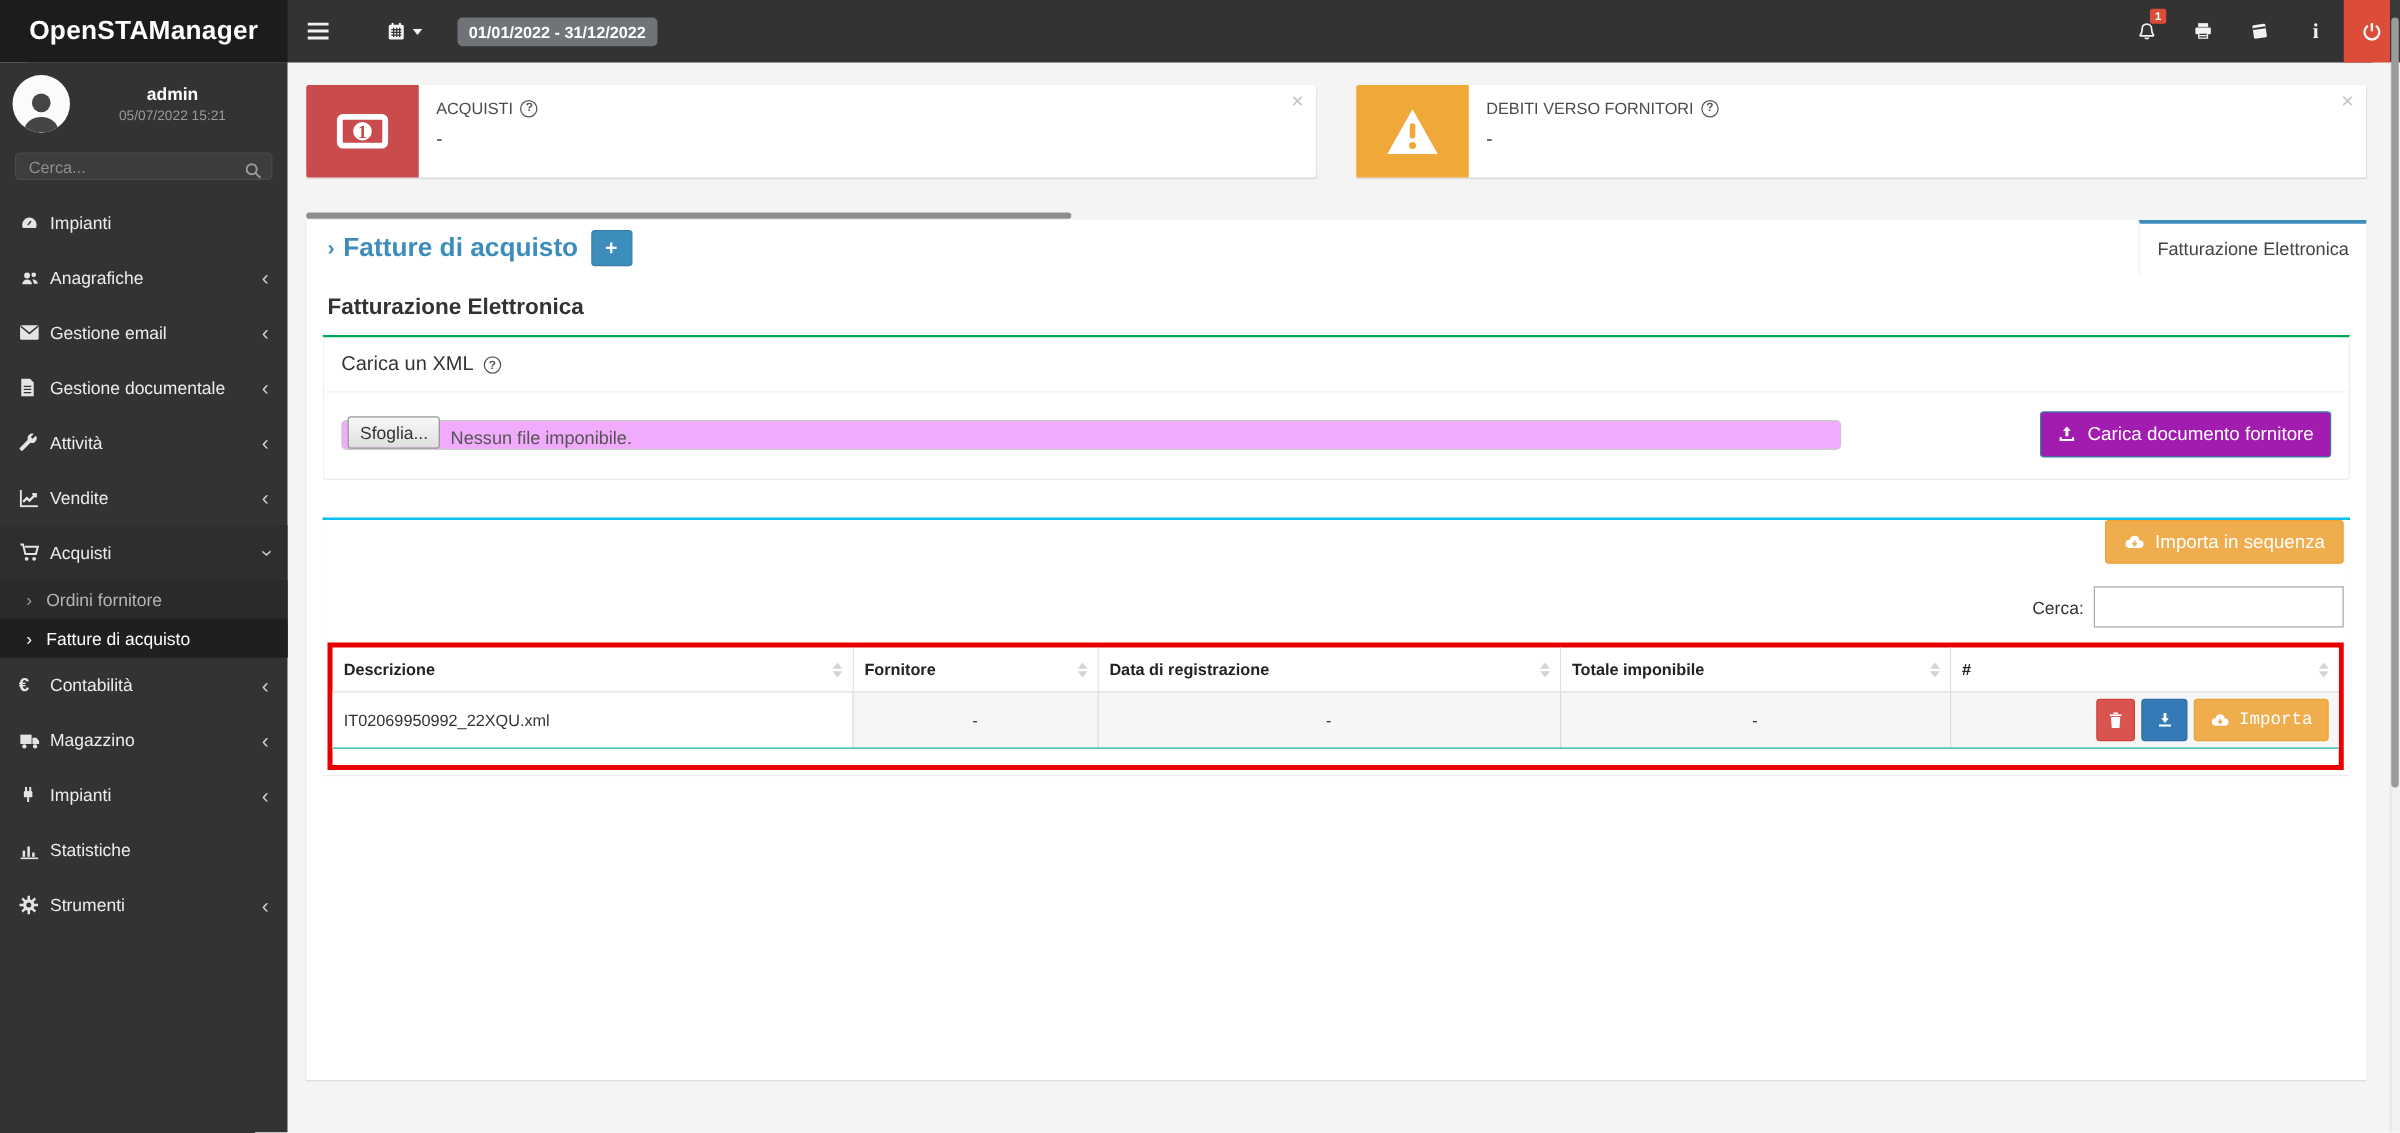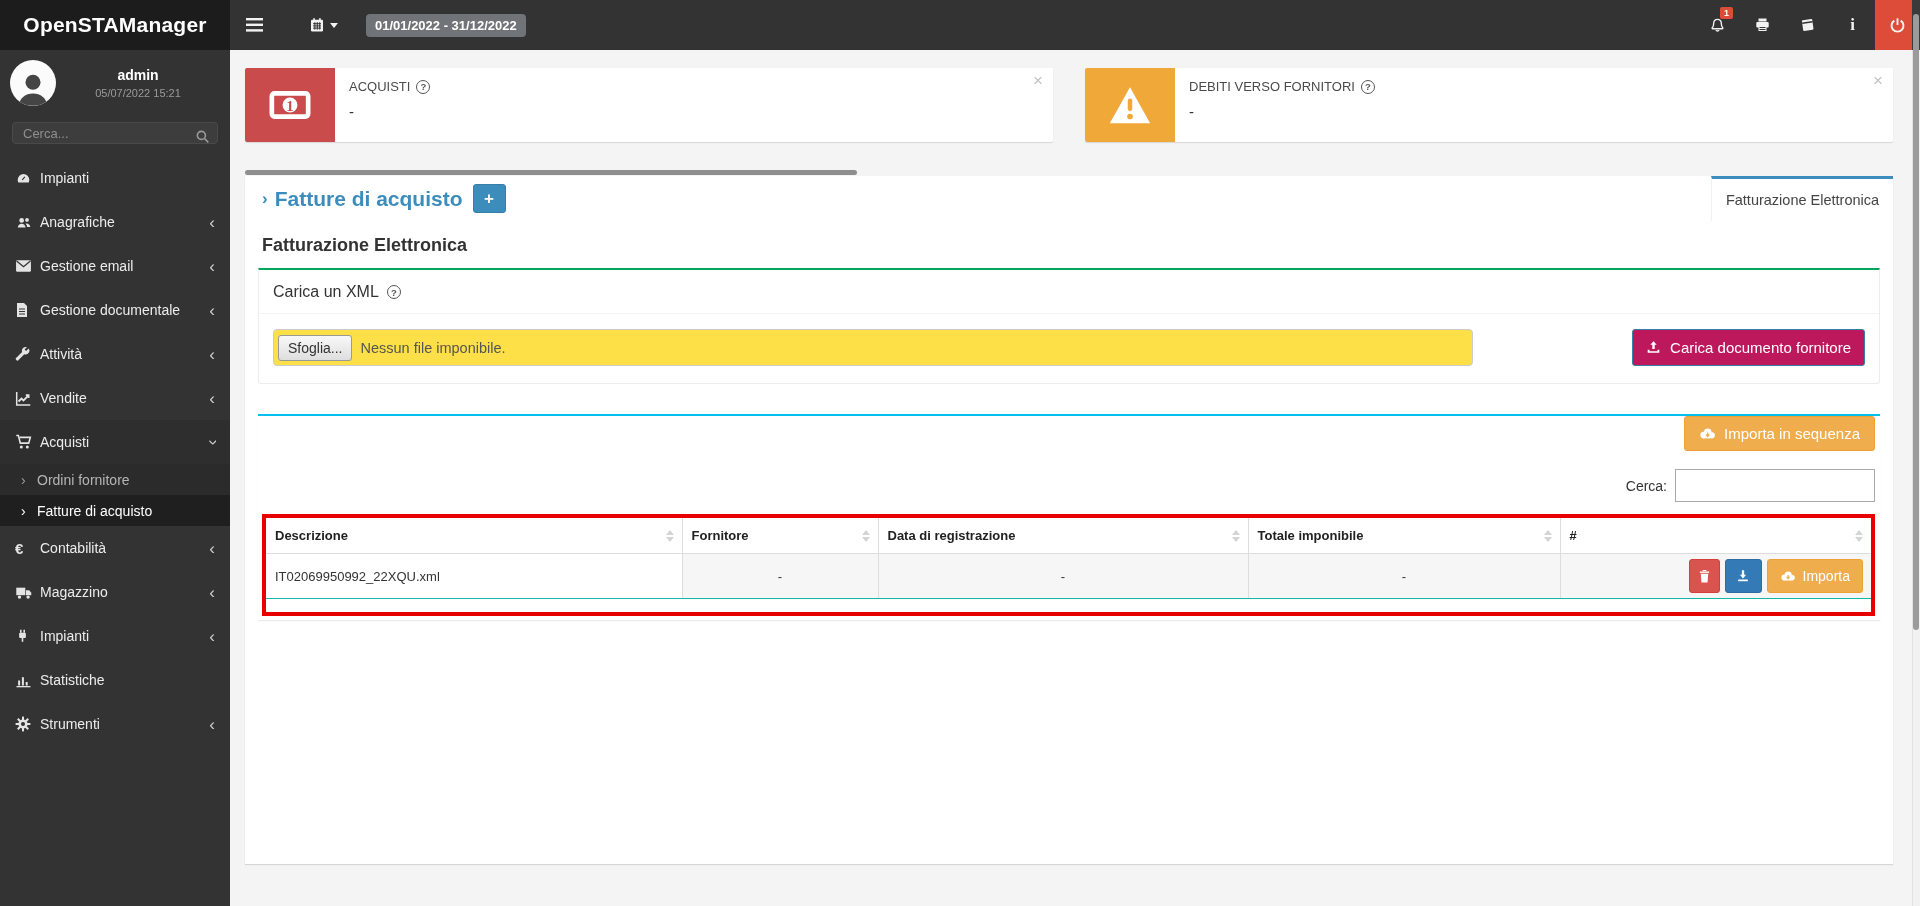--- a/index.html
+++ b/index.html
@@ -66,39 +66,39 @@
   .page-title .pfx { font-size:17px; }
   .add-btn { width:33px; height:29px; background:#3c8dbc; border:1px solid #367fa9; border-radius:3px; color:#fff; font-size:17px; font-weight:bold; display:flex; align-items:center; justify-content:center; }
   .tab { margin-left:auto; width:182px; border-top:3px solid #3c8dbc; border-left:1px solid #f1f1f1; display:flex; align-items:center; justify-content:center; font-size:14.5px; color:#444; cursor:pointer; background:#fff; }
 
   .tab-content { padding:0 13px 20px; }
   .section-title { font-size:18px; color:#333; padding:14px 4px 12px; }
 
   .upload-panel { border:1px solid #ececec; border-top:2px solid #00a65a; border-radius:0 0 3px 3px; }
   .panel-heading { padding:13px 14px 12px; font-size:16px; color:#333; border-bottom:1px solid #f4f4f4; display:flex; align-items:center; gap:8px; }
   .panel-body { display:flex; align-items:center; padding:15px 14px 17px; }
-  .file-box { width:1200px; height:37px; border:1px solid #ccc; border-radius:4px; background:#fde047; display:flex; align-items:center; padding:0 8px 0 4px; cursor:pointer; }
+  .file-box { width:1200px; height:24px; border:1px solid #ccc; border-radius:4px; background:#f0abfc; display:flex; align-items:flex-end; padding:0 8px 0 4px; cursor:pointer; }
   .sfoglia-btn { font-size:14px; color:#333; background:linear-gradient(#f8f8f8,#dedede); border:1px solid #999; border-radius:3px; padding:4px 9px; }
   .file-status { margin-left:8px; font-size:14.5px; color:#555; }
-  .btn-blue { margin-left:auto; display:flex; align-items:center; gap:9px; background:#be185d; border:1px solid #367fa9; color:#fff; border-radius:3px; font-size:15px; padding:0 13px; height:37px; }
+  .btn-blue { margin-left:auto; display:flex; align-items:center; gap:9px; background:#a21caf; border:1px solid #367fa9; color:#fff; border-radius:3px; font-size:15px; padding:0 13px; height:37px; }
 
   .import-box { margin-top:30px; border-top:2px solid #00c0ef; background:#fff; box-shadow:0 1px 1px rgba(0,0,0,.08); padding:0 5px 4px 4px; }
   .import-title { font-size:16px; color:#333; padding:13px 8px 10px; }
   .bulk-row { display:flex; justify-content:flex-end; padding:0 0 6px; }
   .btn-orange { display:flex; align-items:center; gap:8px; background:#f0ad4e; border:1px solid #eea236; color:#fff; border-radius:3px; height:35px; padding:0 14px; font-size:15px; }
   .search-row { display:flex; justify-content:flex-end; align-items:center; gap:8px; margin:12px 0 12px; }
   .search-row label { font-size:14px; color:#333; }
   .dt-search { width:200px; height:33px; border:1px solid #aaa; padding:0 8px; font-size:14px; outline:none; background:#fff; }
 
   .table-red { border:4px solid #e80000; background:#fff; padding-bottom:13px; }
   table.dt { width:100%; border-collapse:collapse; font-size:13px; }
   .dt th { text-align:left; font-weight:bold; color:#222; padding:10px 24px 10px 9px; border-right:1px solid #ddd; border-bottom:1px solid #ddd; position:relative; background:#fff; }
   .dt th:last-child { border-right:none; }
   .dt td { padding:13px 9px; color:#333; border-right:1px solid #ddd; border-bottom:1px solid #14b8a6; background:#f6f6f6; }
-  .dt td:last-child { border-right:none; }
+  .dt td:last-child { border-right:none;font-family:Liberation Mono, monospace; }
   .dt td.cell-desc { background:#fff; }
   .cell-mid { text-align:center; }
   .c1{width:416px} .c2{width:196px} .c3{width:370px} .c4{width:312px}
   .sort { position:absolute; right:8px; top:50%; transform:translateY(-50%); display:flex; flex-direction:column; gap:2px; }
   .tri-up { width:0; height:0; border-left:4px solid transparent; border-right:4px solid transparent; border-bottom:5px solid #d4d4d4; }
   .tri-dn { width:0; height:0; border-left:4px solid transparent; border-right:4px solid transparent; border-top:5px solid #d4d4d4; }
   .cell-actions { padding:5px 8px !important; }
   .row-btns { display:flex; justify-content:flex-end; align-items:center; gap:5px; }
   .rbtn { height:34px; border-radius:3px; color:#fff; display:flex; align-items:center; justify-content:center; }
   .rbtn.danger { width:31px; background:#d9534f; border:1px solid #d43f3a; }

